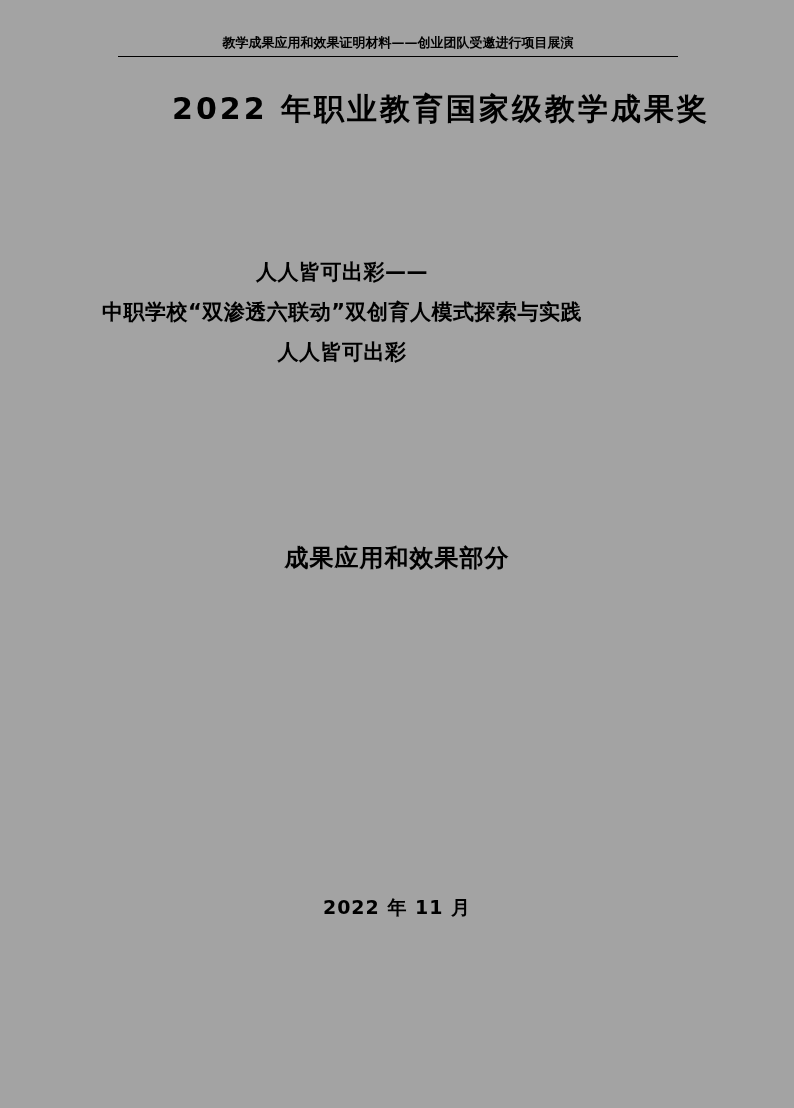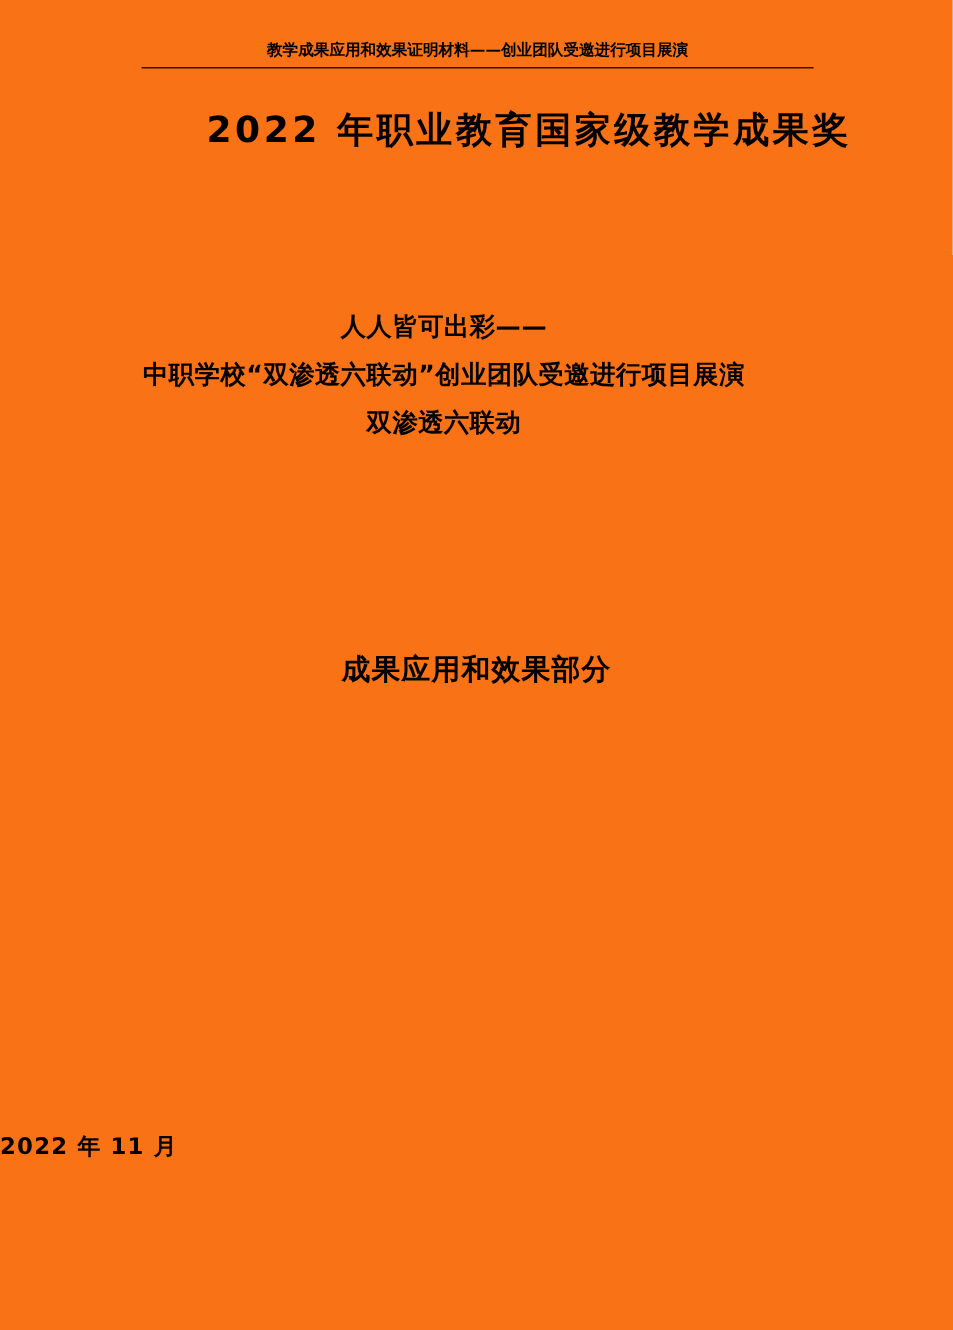--- a/index.html
+++ b/index.html
@@ -13,21 +13,21 @@
     font-family: "Liberation Serif", "DejaVu Serif", serif;
     color: #000000;
     overflow: hidden;
   }
   .page {
     position: relative;
     width: 794px;
     height: 1108px;
     box-sizing: border-box;
     padding: 0;
-    background: #f97316;
+    background: #a3a3a3;
   }
 
   
   .header-wrap {
     position: absolute;
     top: 34px;
     left: 118px;
     width: 560px;
     text-align: center;
   }
@@ -61,21 +61,20 @@
     padding-left: 44px;
   }
 
   
   .subtitle-block {
     position: absolute;
     top: 252px;
     left: 0;
     width: 684px;
     text-align: center;
-    padding-left: 28px;
   }
   .subtitle-line {
     font-family: "DejaVu Sans", "Liberation Sans", sans-serif;
     font-size: 21px;
     font-weight: bold;
     line-height: 40px;
     letter-spacing: 0.5px;
   }
 
   
@@ -94,43 +93,43 @@
     line-height: 36px;
     letter-spacing: 1px;
   }
 
   
   .date-block {
     position: absolute;
     top: 895px;
     left: 0;
     width: 794px;
+    text-align: center;
     font-family: "DejaVu Sans", "Liberation Sans", sans-serif;
     font-size: 19px;
     font-weight: bold;
     letter-spacing: 1px;
-    margin-top: 48px;
   }
 </style>
 </head>
 <body>
 
 <div class="page">
 
   <div class="header-wrap">
     <div class="header-text">教学成果应用和效果证明材料——创业团队受邀进行项目展演</div>
     <div class="header-rule"></div>
   </div>
 
   <div class="main-title">2022 年职业教育国家级教学成果奖</div>
 
   <div class="subtitle-block">
     <div class="subtitle-line">人人皆可出彩——</div>
-    <div class="subtitle-line">中职学校“双渗透六联动”创业团队受邀进行项目展演</div>
-    <div class="subtitle-line">双渗透六联动</div>
+    <div class="subtitle-line">中职学校“双渗透六联动”双创育人模式探索与实践</div>
+    <div class="subtitle-line">人人皆可出彩</div>
   </div>
 
   <div class="part-block">
     <div class="part-line">成果应用和效果部分</div>
   </div>
 
   <div class="date-block">2022 年 11 月</div>
 
 </div>
 

